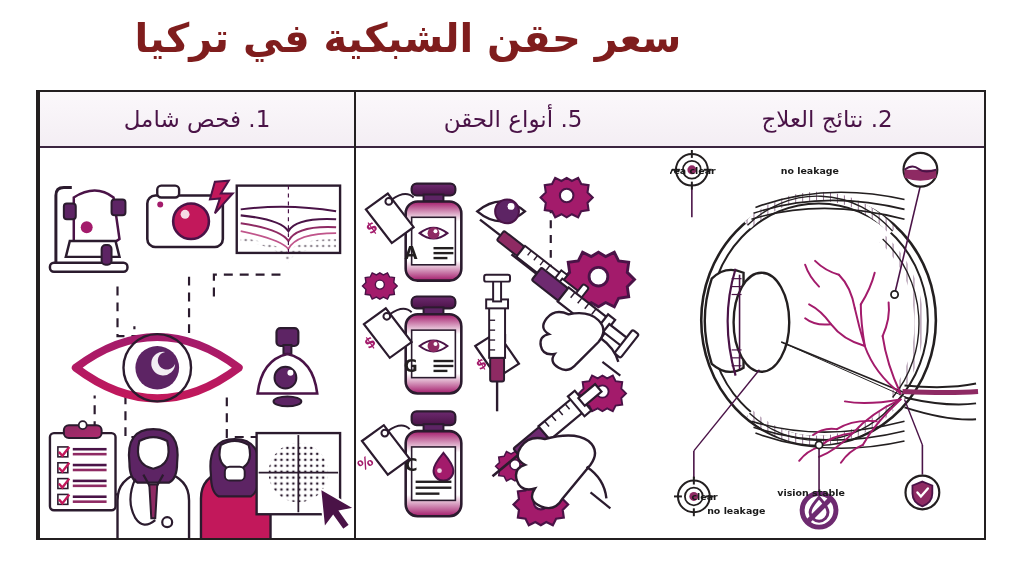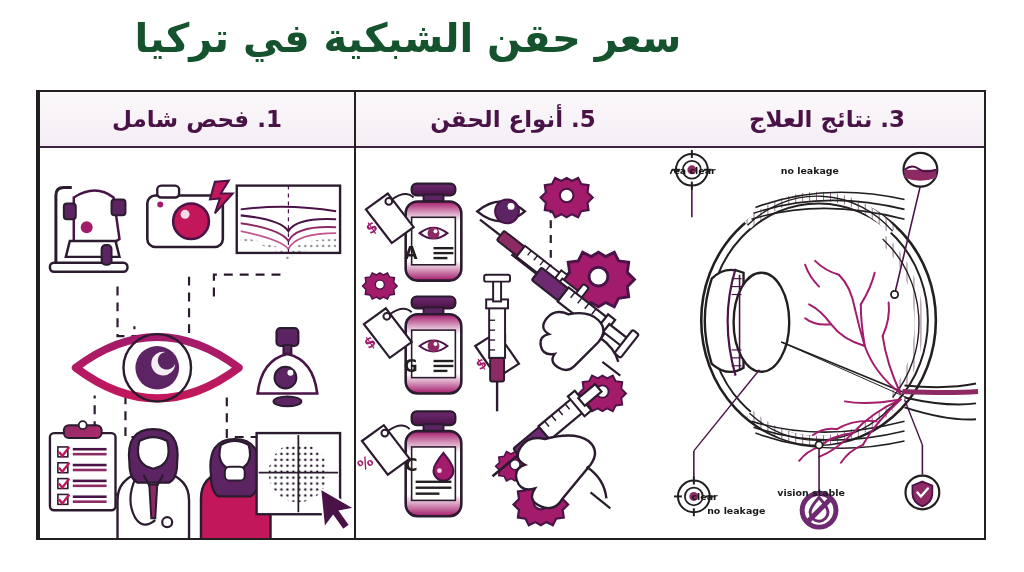--- a/index.html
+++ b/index.html
@@ -10,21 +10,21 @@
     overflow:hidden;
     position:relative;
   }
   .page{position:absolute;inset:0;}
 
   
   .title{
     position:absolute;left:0;top:14px;width:816px;
     text-align:center;
     font-size:40px;font-weight:bold;
-    color:#14532d;
+    color:#7f1d1d;
     letter-spacing:0px;
     direction:rtl;
     line-height:1.2;
   }
 
   
   .board{
     position:absolute;left:36px;top:90px;
     width:950px;height:450px;
     border:2px solid #231f20;
@@ -43,21 +43,21 @@
     overflow:hidden;
   }
   .panel:last-child{border-left:none;}
   .panel-head{
     height:54px;flex:0 0 54px;
     border-bottom:2px solid #3b2540;
     background:linear-gradient(#fbf8fb,#f4eef4);
     display:flex;align-items:center;justify-content:center;
   }
   .panel-head span{
-    font-size:23px;font-weight:bold;color:#4a1347;direction:rtl;
+    font-size:23px;font-weight:normal;color:#4a1347;direction:rtl;
   }
   .panel-body{flex:1;position:relative;}
 
   svg.art{position:absolute;inset:0;width:100%;height:100%;}
 
   
   .lbl{font-family:"DejaVu Sans","Liberation Sans",sans-serif;font-size:9.5px;fill:#1a1a1a;font-weight:bold;}
 </style>
 </head>
 <body>
@@ -405,21 +405,21 @@
             <path d="M190,294 q-16,-4 -24,8 q-8,12 4,18 q-12,4 -8,16 q4,12 18,8 q-8,12 6,18 q14,6 22,-8 l28,-34 q10,-14 -2,-24 q-14,-10 -44,-2 Z" fill="#fff" stroke="#2b1b2e" stroke-width="2.4"></path>
             <path d="M232,322 q18,12 20,32" fill="none" stroke="#2b1b2e" stroke-width="2.4"></path>
             <path d="M236,348 l20,16" fill="none" stroke="#2b1b2e" stroke-width="2.2"></path>
           </g>
         </svg>
       </div>
     </div>
 
     <div class="panel">
       <div class="panel-head">
-        <span>3. نتائج العلاج</span>
+        <span>2. نتائج العلاج</span>
       </div>
       <div class="panel-body">
         <svg class="art" viewBox="0 0 316 394" preserveAspectRatio="none">
           <defs>
             <pattern id="sclera" width="7" height="7" patternUnits="userSpaceOnUse">
               <rect width="7" height="7" fill="#fff"></rect>
               <line x1="0" y1="0" x2="0" y2="7" stroke="#4a1347" stroke-width="1.2"></line>
             </pattern>
           </defs>
 

